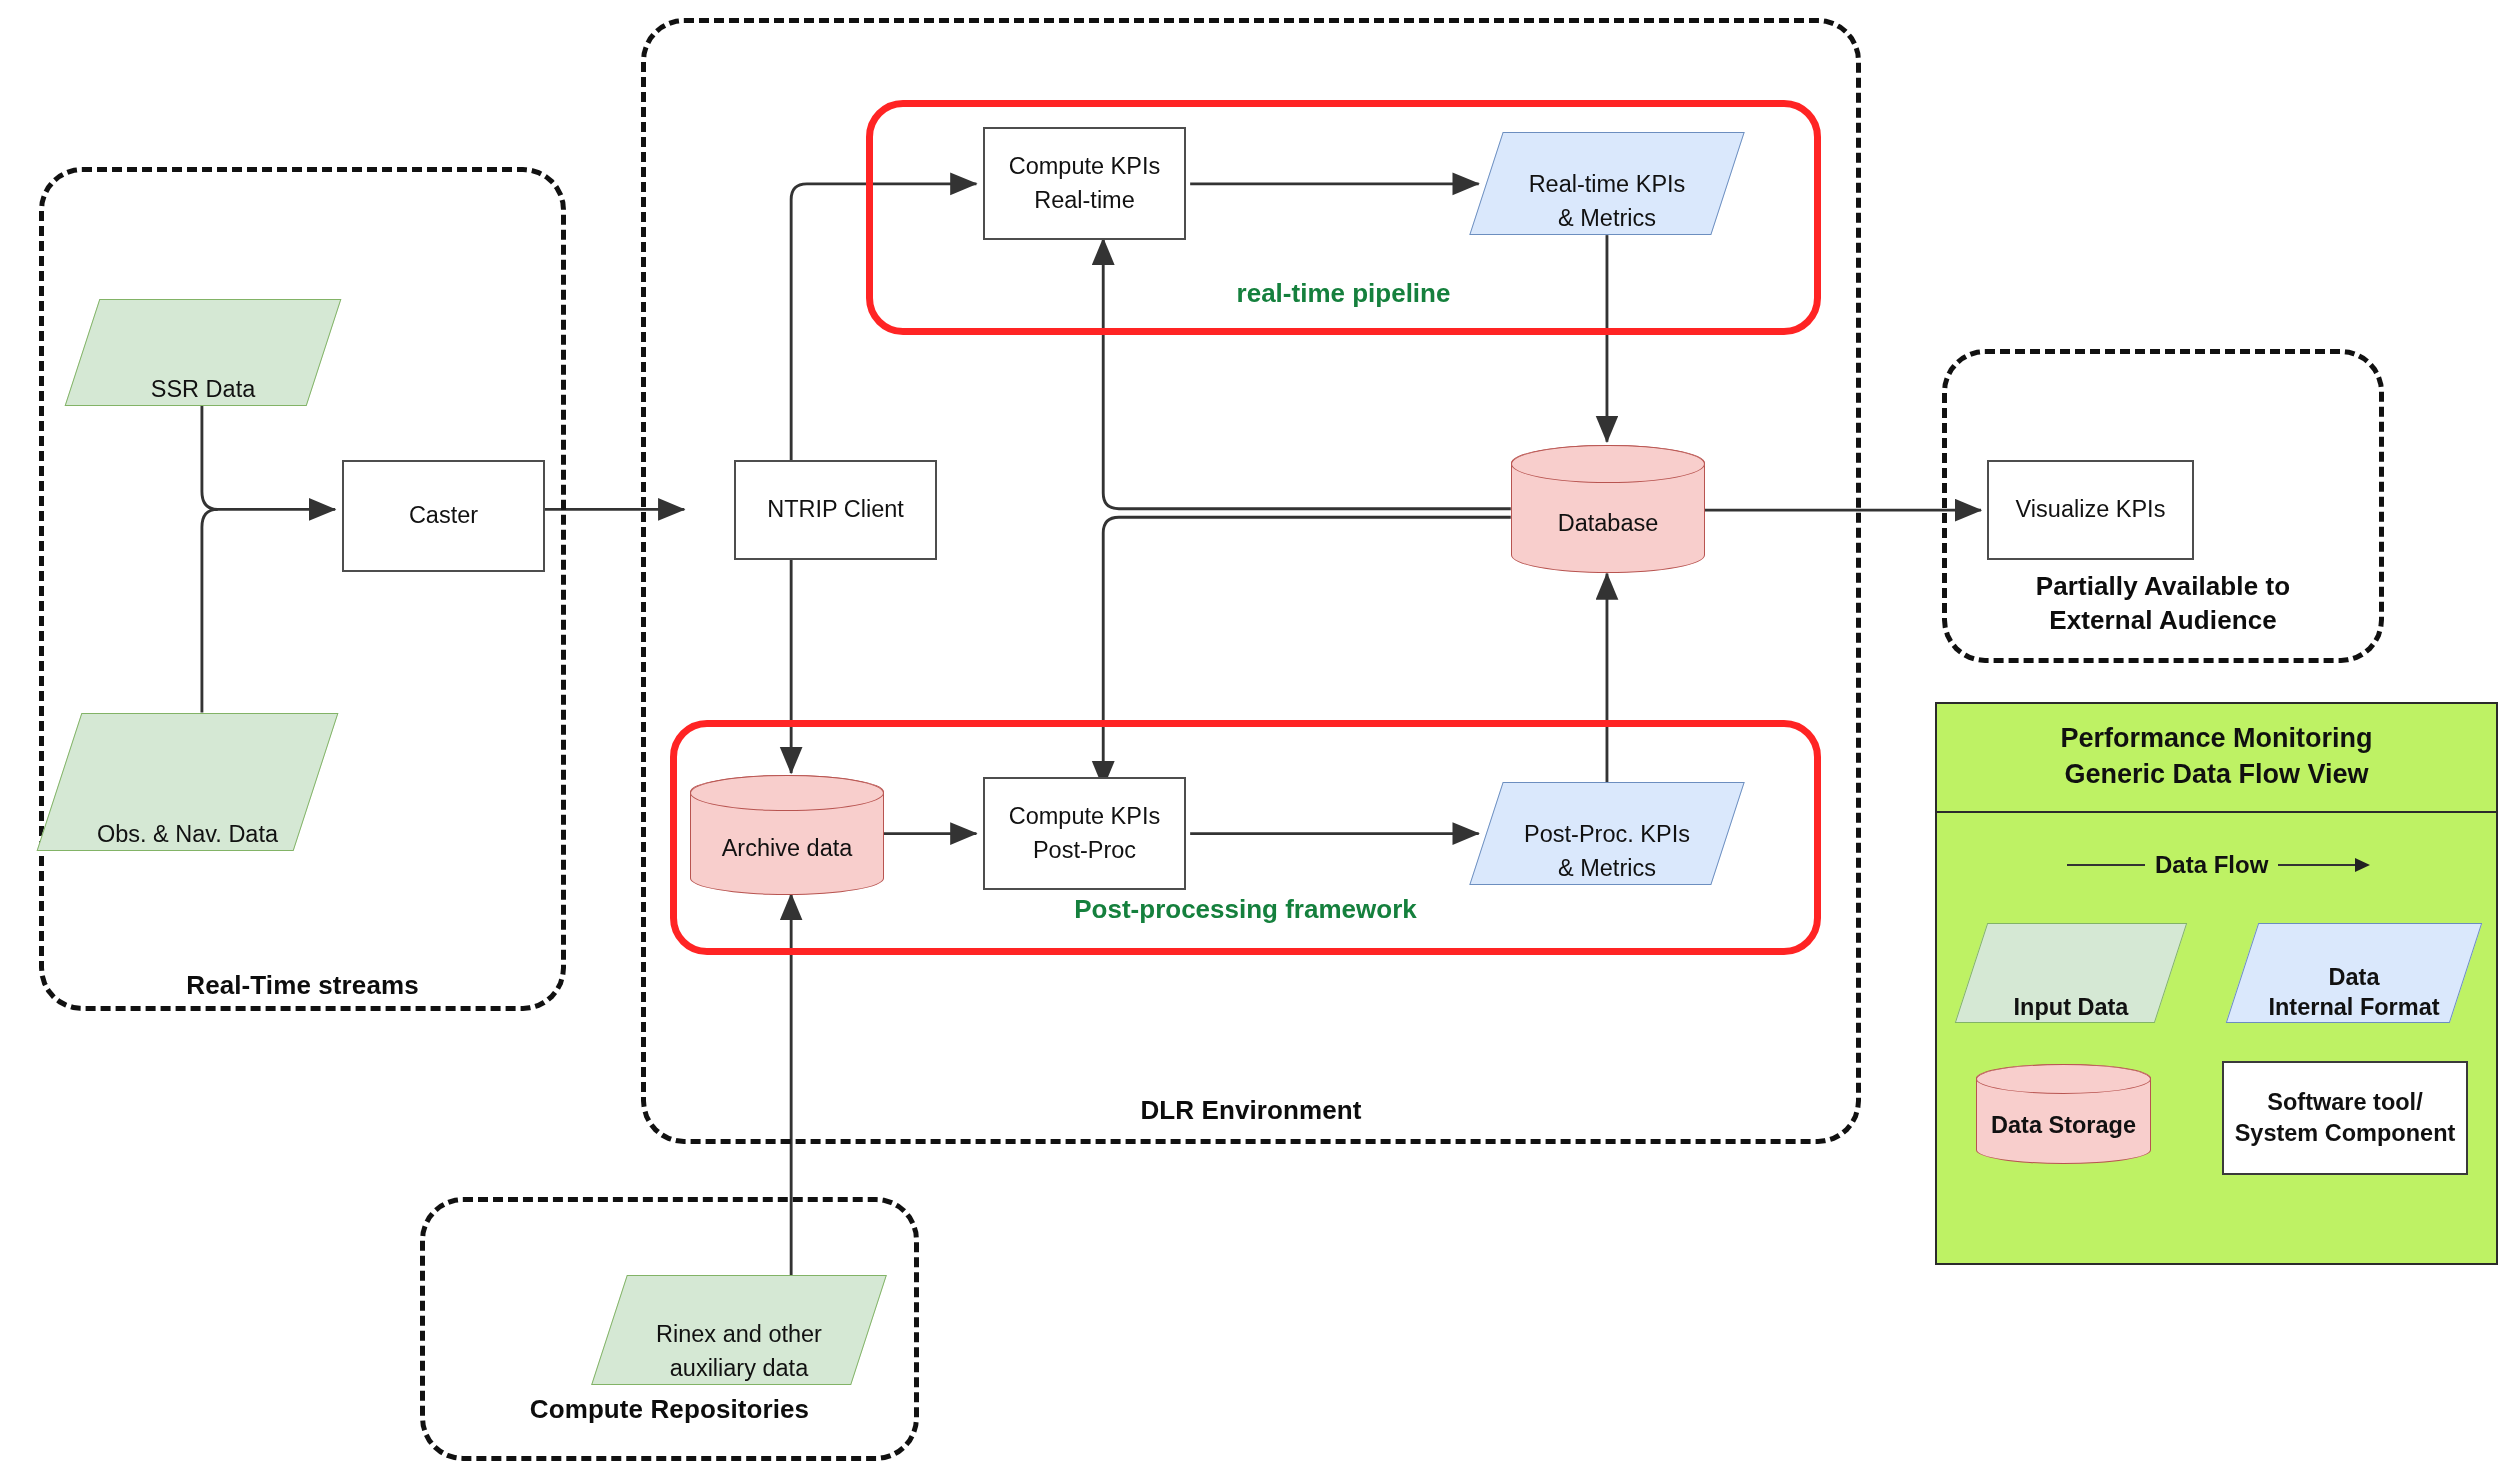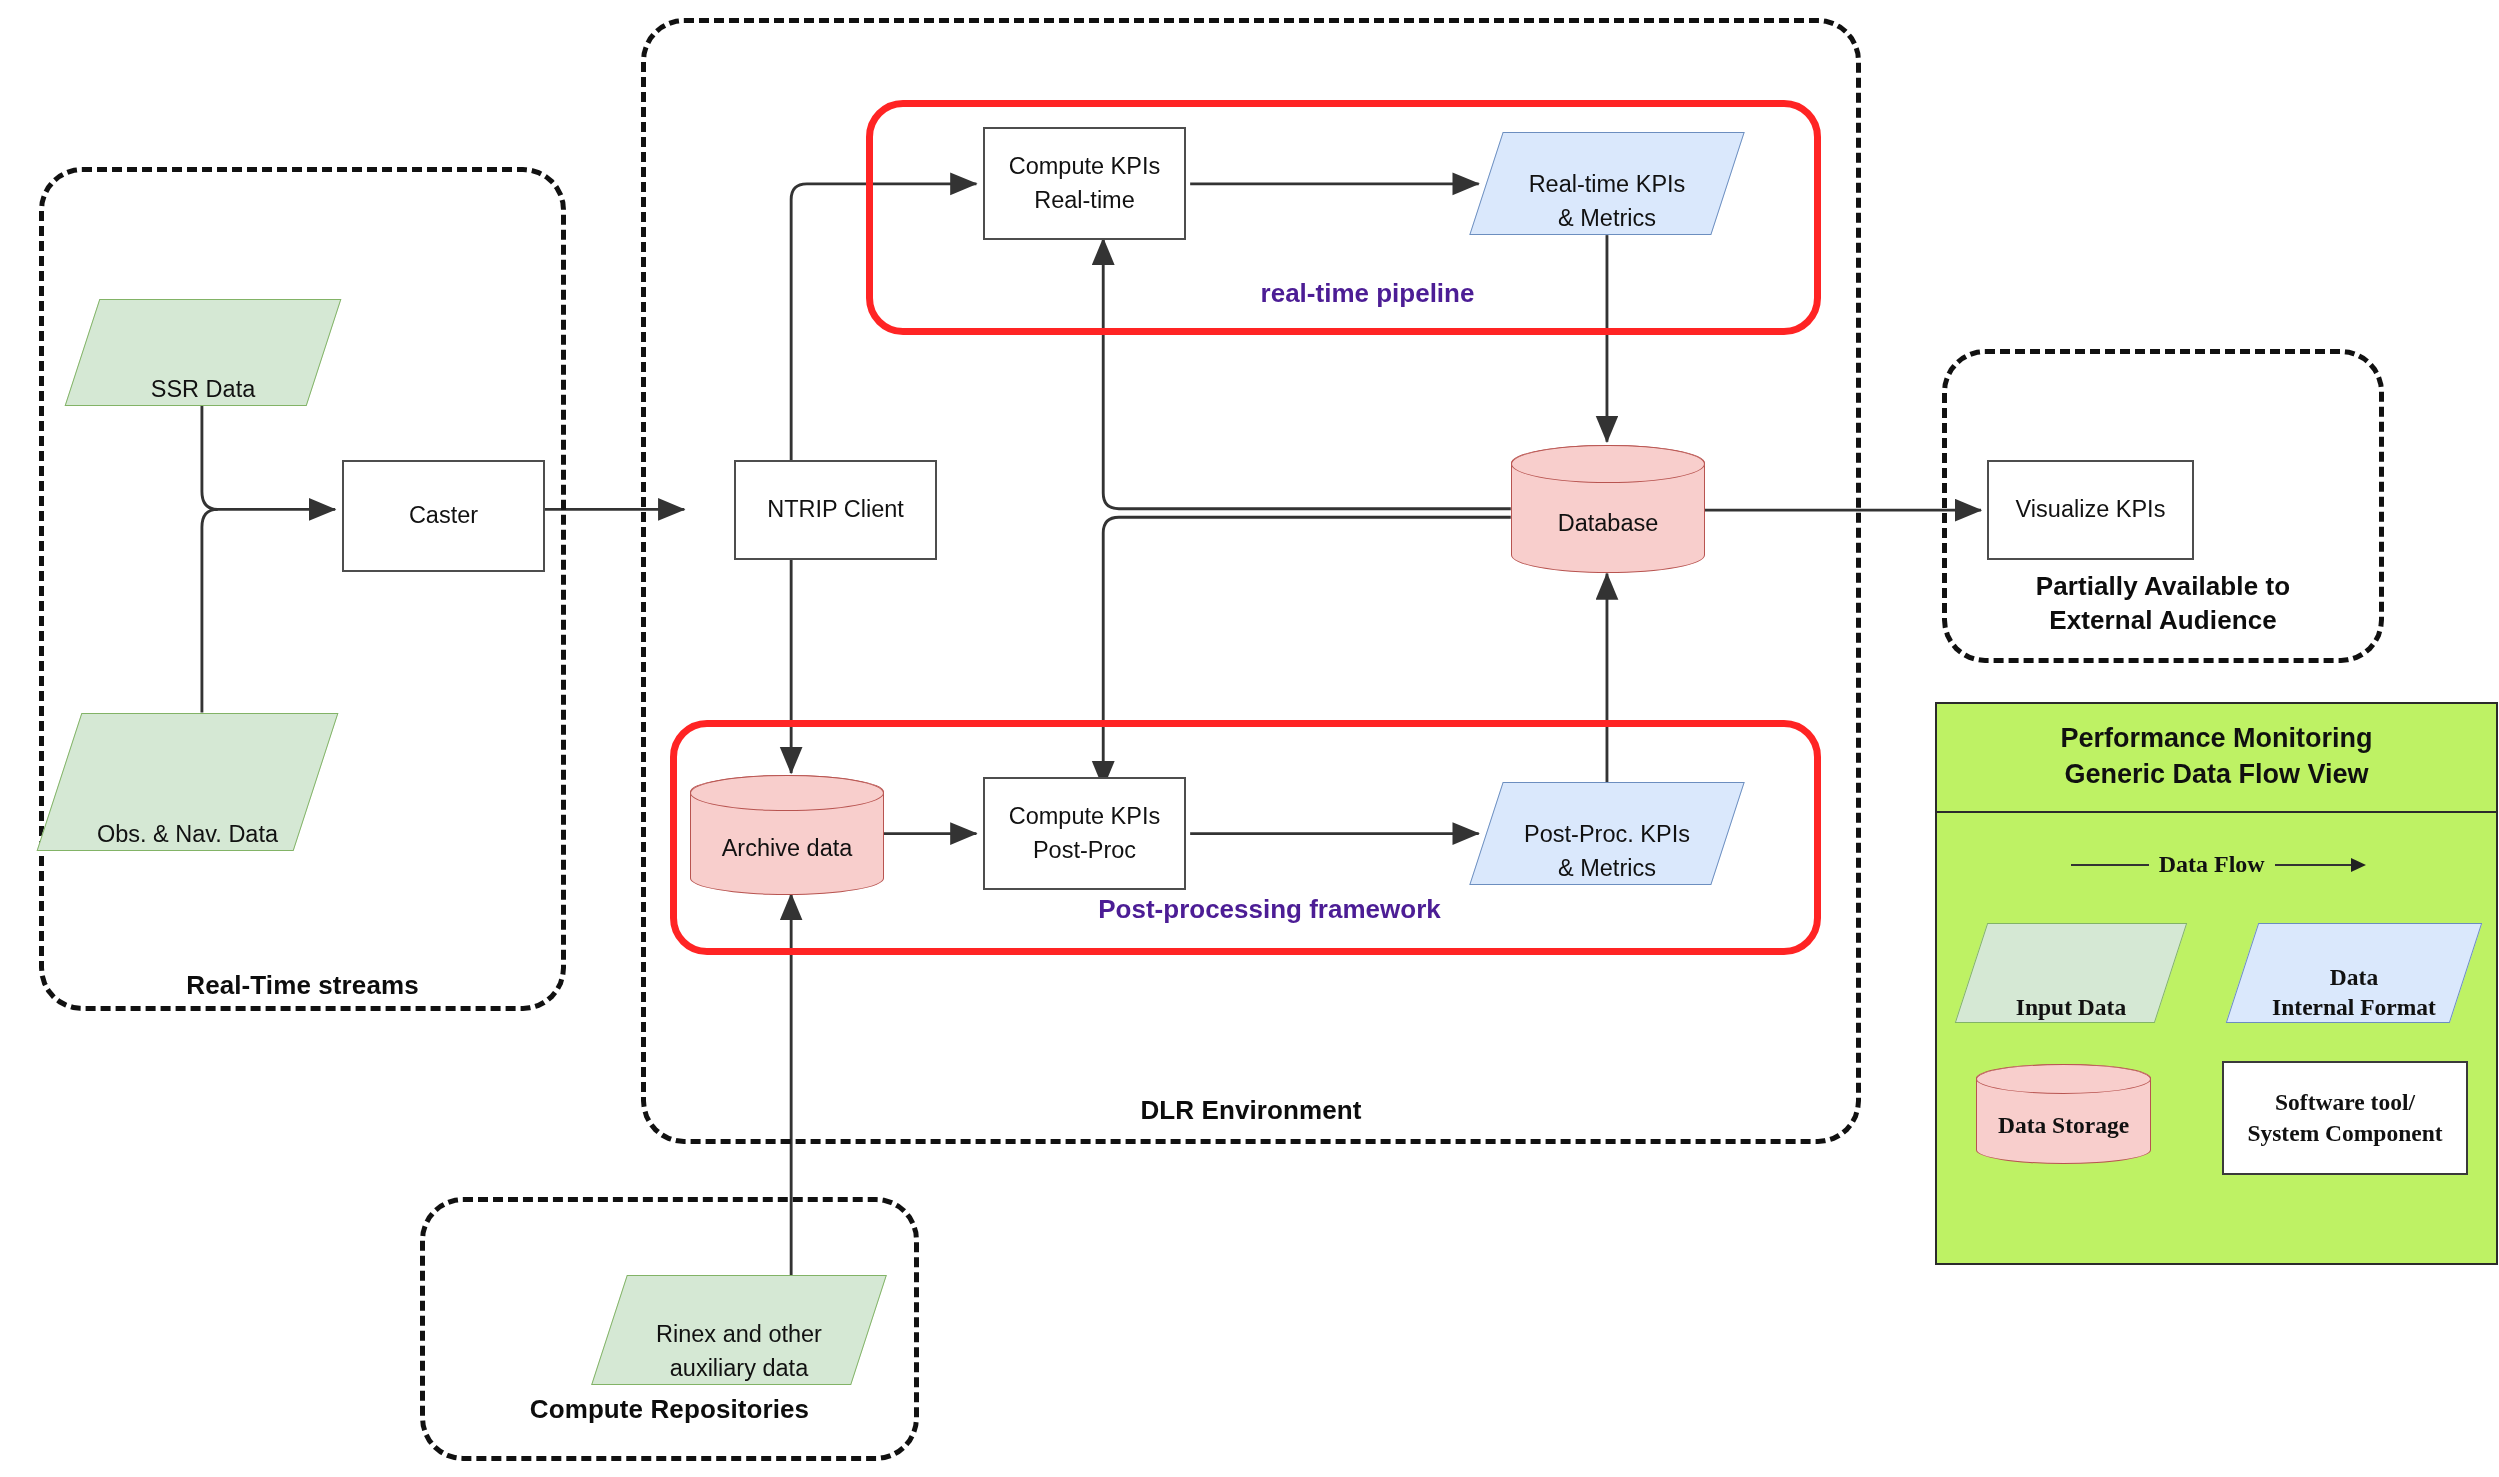--- a/index.html
+++ b/index.html
@@ -29,24 +29,23 @@
   .redframe{
     position:absolute;
     border:7.8px solid #ff2424;
     border-radius:37px;
     box-sizing:border-box;
   }
   .redlabel{
     position:absolute;
     font-size:26px;
     font-weight:700;
-    color:#4c1d95;
+    color:#15803d;
     text-align:center;
     white-space:nowrap;
-    margin-left:24px;
   }
 
   
   .box{
     position:absolute;
     box-sizing:border-box;
     background:#ffffff;
     border:2.1px solid #4d4d4d;
     display:flex;
     align-items:center;
@@ -119,21 +118,21 @@
     box-sizing:border-box;
     border-bottom:2.9px solid #2b2b2b;
     text-align:center;
     font-size:27px;
     font-weight:700;
     color:#101010;
     line-height:1.32;
     white-space:pre-line;
     padding:17px 7.1px 18.5px 7.1px;
   }
-  #legend-body{ position:relative; height:360px;font-family:Liberation Serif, serif; }
+  #legend-body{ position:relative; height:360px; }
   .lg-dataflow{
     position:absolute;
     display:flex;align-items:center;justify-content:center;
     font-size:24px;font-weight:700;color:#111;
   }
   .lg-line{ display:inline-block;width:78px;height:0;border-top:2.1px solid #333;margin-right:10px;}
   .lg-arrowwrap{ display:inline-flex;align-items:center;margin-left:10px;}
   .lg-line2{ display:inline-block;width:78px;height:0;border-top:2.1px solid #333;}
   .lg-head{
     width:0;height:0;border-top:7.8px solid transparent;border-bottom:7.8px solid transparent;

